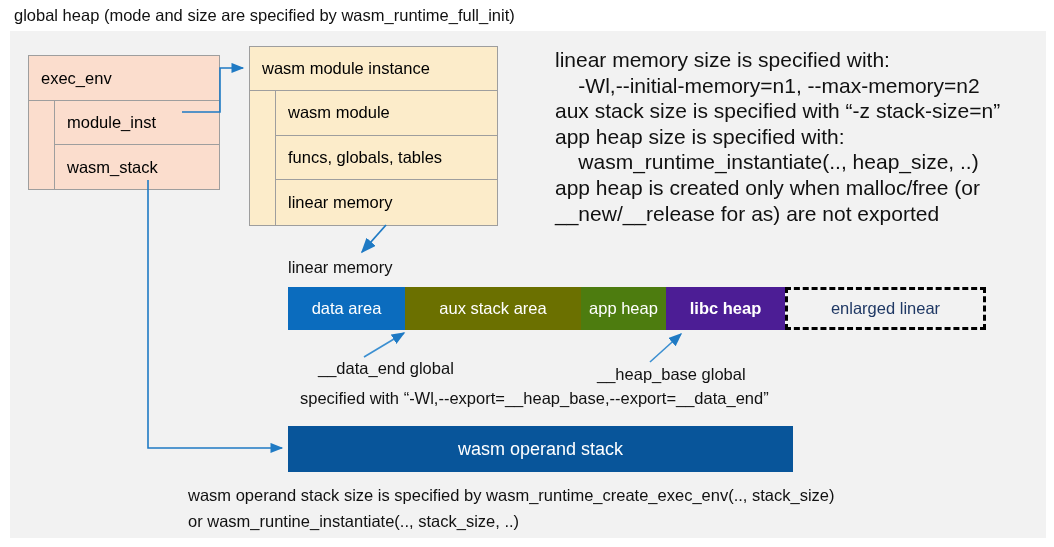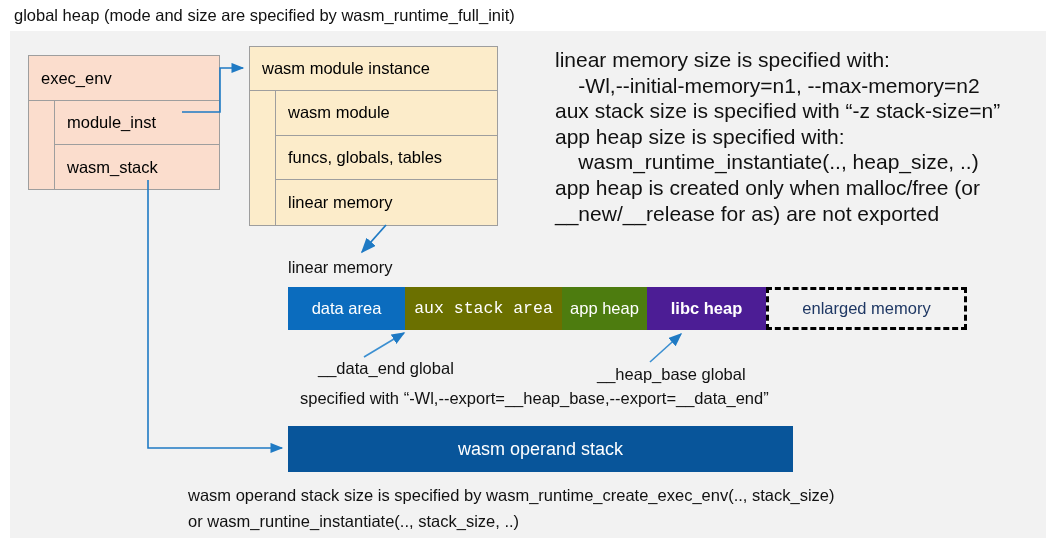--- a/index.html
+++ b/index.html
@@ -235,24 +235,24 @@
 aux stack size is specified with “-z stack-size=n”
 app heap size is specified with:
     wasm_runtime_instantiate(.., heap_size, ..)
 app heap is created only when malloc/free (or
 __new/__release for as) are not exported</div>
 
   <div class="lm-label">linear memory</div>
 
   <div class="membar">
     <div class="seg" style="width: 117px; background: rgb(11, 108, 190);">data area</div>
-    <div class="seg" style="width: 157px; background: rgb(107, 112, 0); font-family: Liberation Mono, monospace;">aux stack area</div>
+    <div class="seg" style="width: 176px; background: rgb(107, 112, 0);">aux stack area</div>
     <div class="seg" style="width: 85px; background: #4d7c0f; text-align: right;">app heap</div>
     <div class="seg" style="width: 119px; background: #4c1d95; font-weight: bold;">libc heap</div>
-    <div class="seg enlarged" style="width: 201px;">enlarged memory</div>
+    <div class="seg enlarged" style="width: 201px;">enlarged linear</div>
   </div>
 
   <div class="ann" id="ann-data-end">__data_end global</div>
   <div class="ann" id="ann-heap-base">__heap_base global</div>
   <div class="ann" id="ann-exported">specified with “-Wl,--export=__heap_base,--export=__data_end”</div>
 
   <div id="operand-stack" style="background: rgb(8, 85, 154);">wasm operand stack</div>
 
   <div class="bottomnote">wasm operand stack size is specified by wasm_runtime_create_exec_env(.., stack_size)
 or wasm_runtine_instantiate(.., stack_size, ..)</div>

